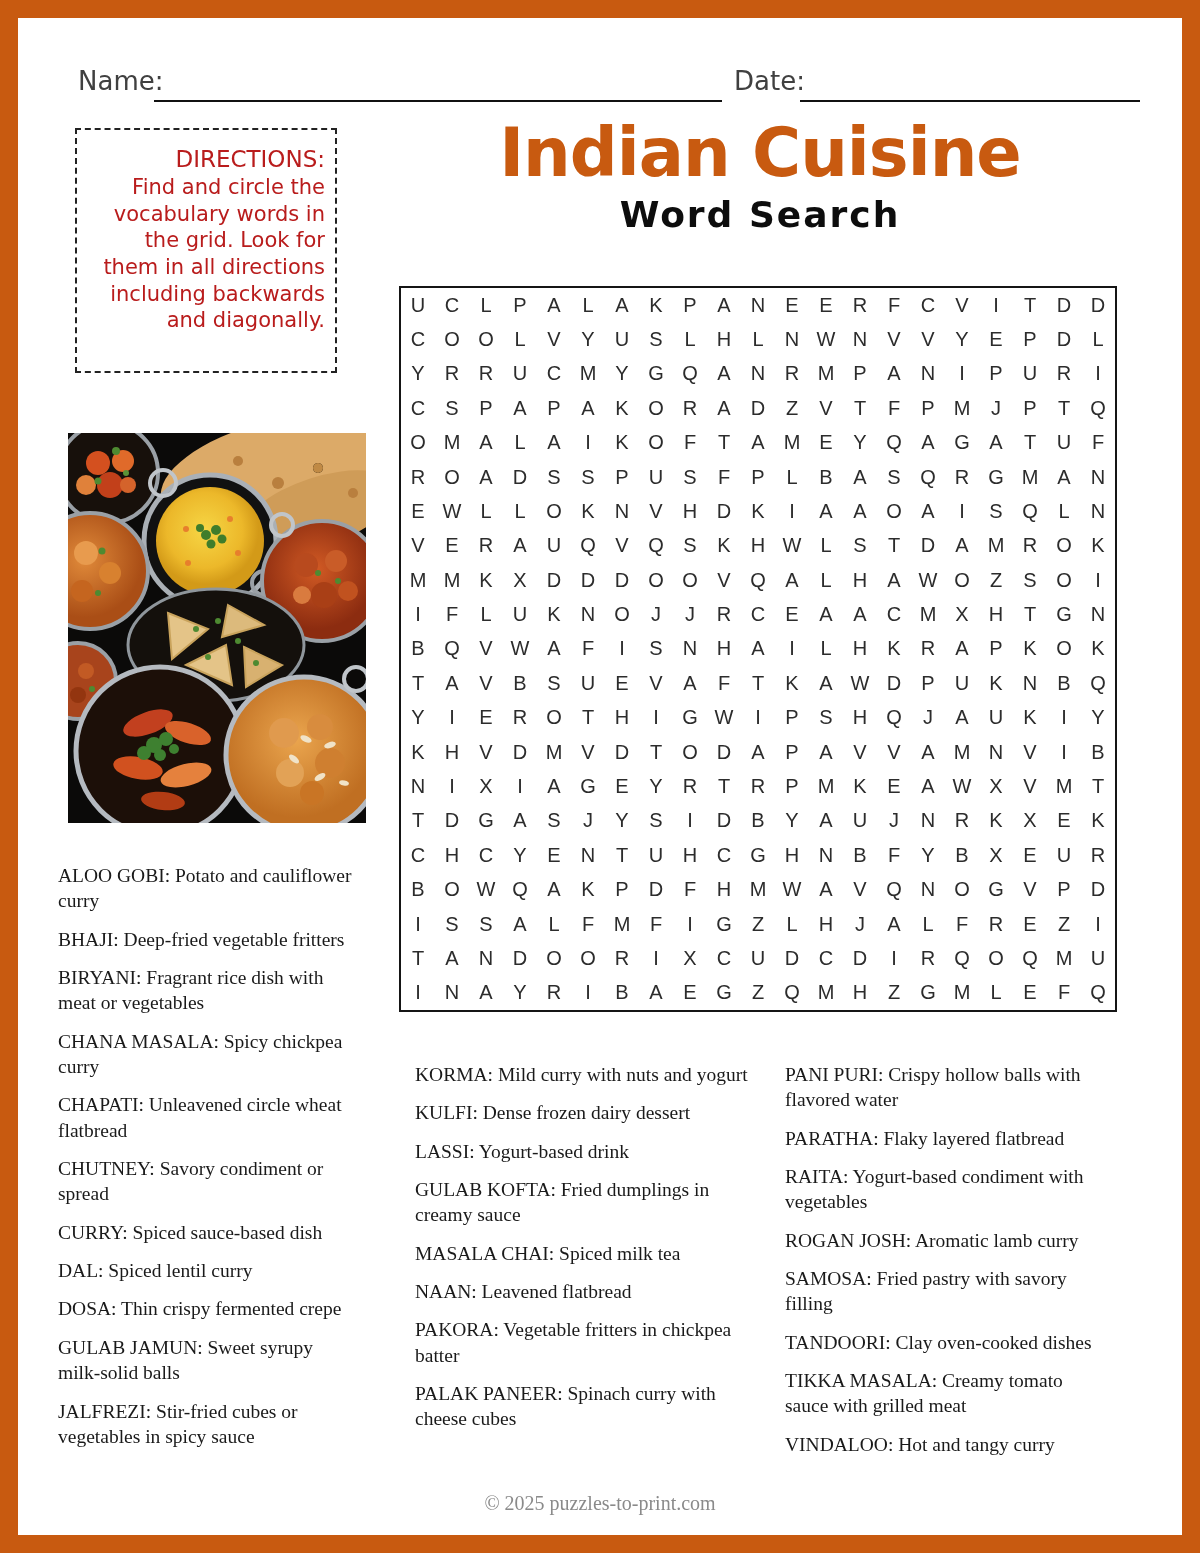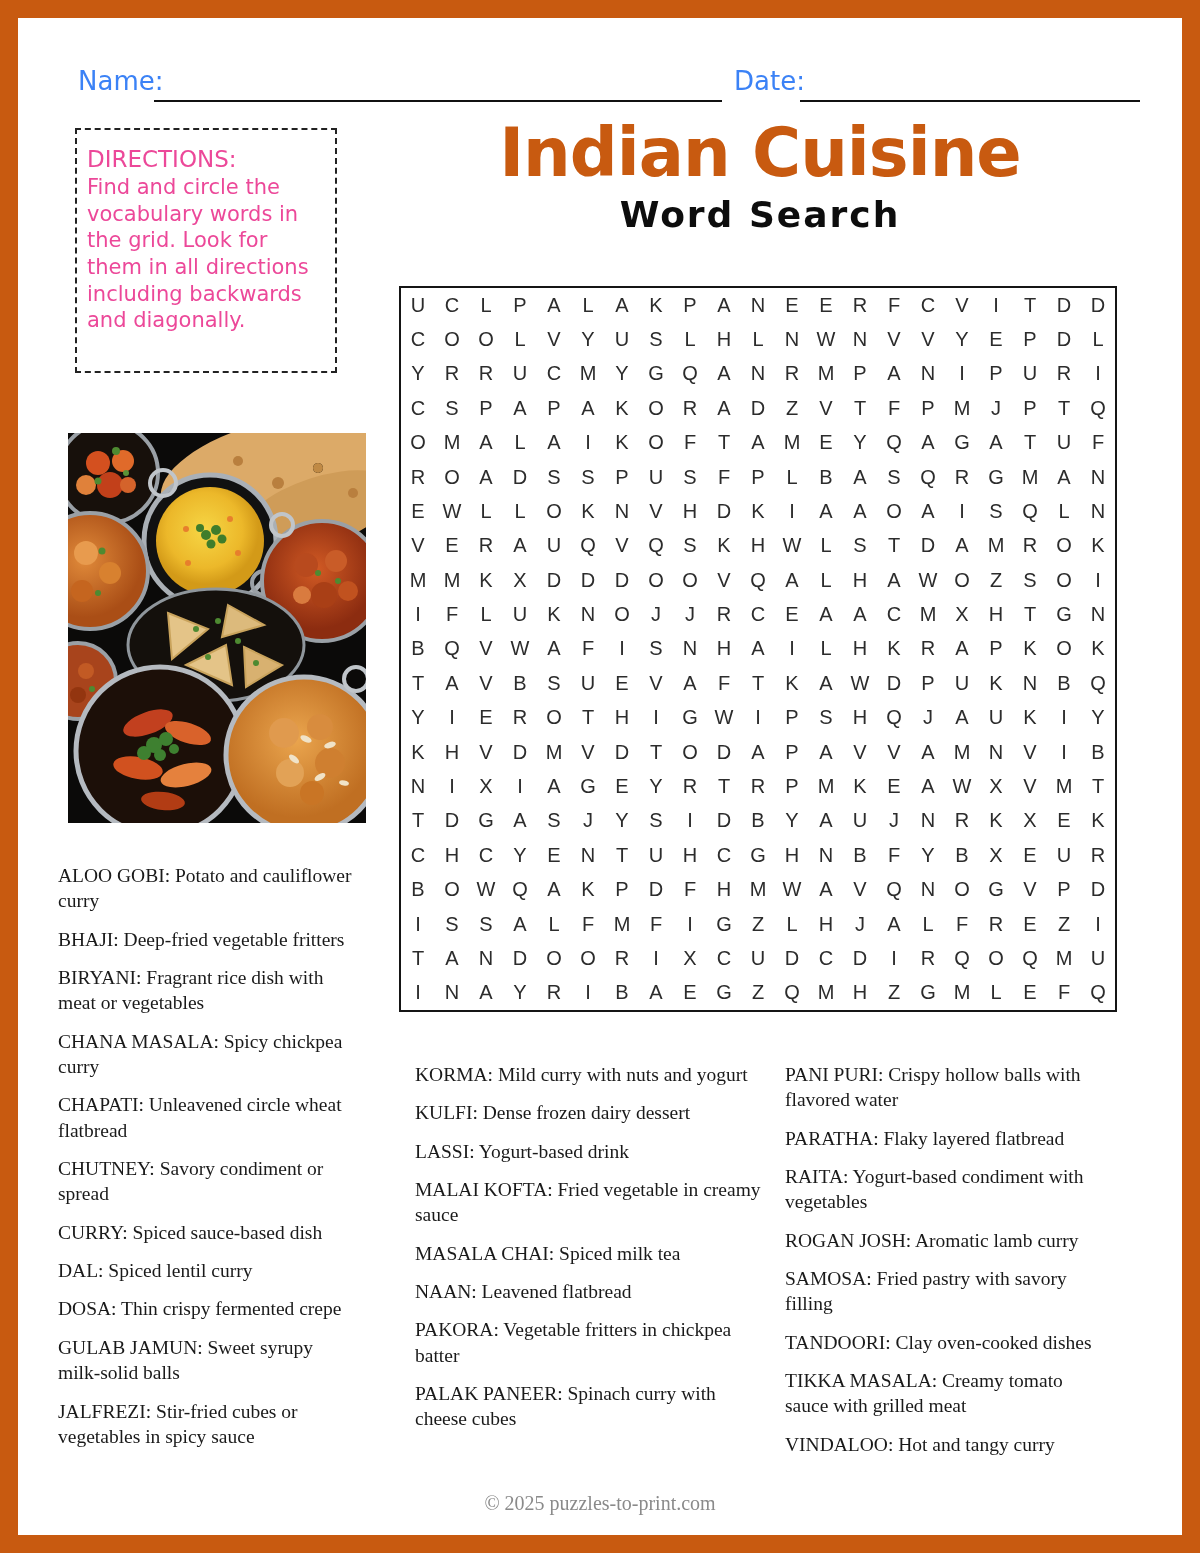--- a/index.html
+++ b/index.html
@@ -5,33 +5,33 @@
   :root{ --accent:#c85a10; --ink:#1a1a1a; }
   html,body{ margin:0; padding:0; background:#ffffff; }
   .page{
     position:relative; width:1200px; height:1553px; box-sizing:border-box;
     background:#ffffff; border:18px solid var(--accent); overflow:hidden;
     font-family:"Liberation Sans", sans-serif;
   }
   
   .hdr-label{
     position:absolute; font-family:"DejaVu Sans", sans-serif;
-    font-size:26px; color:#3b82f6; letter-spacing:0px;text-align:right;
+    font-size:26px; color:#404040; letter-spacing:0px;text-align:right;
   }
   .name-label{ left:60px; top:48px; }
   .date-label{ left:716px; top:48px; }
   .write-line{ position:absolute; border-bottom:2.5px solid #111; height:30px; }
   .name-line{ left:136px; top:52px; width:568px; }
   .date-line{ left:782px; top:52px; width:340px; }
 
   
   .directions{
     position:absolute; left:57px; top:110px; width:262px; min-height:245px;
     border:2.5px dashed #222; box-sizing:border-box; padding:12px 10px 14px;
-    text-align:left; font-family:"DejaVu Sans", sans-serif; color:#ec4899;
+    text-align:right; font-family:"DejaVu Sans", sans-serif; color:#b91c1c;
   }
   .directions-heading{ font-size:23px; margin:4px 0 2px; }
   .directions-body{ font-size:21px; line-height:1.27; margin:0; }
 
   
   .title-wrap{ position:absolute; left:382px; top:100px; width:720px; text-align:center; }
   .title-main{
     margin:0; font-family:"DejaVu Sans", sans-serif; font-weight:bold;
     font-size:67px; letter-spacing:-1px; color:var(--accent); line-height:1.05;
   }
@@ -681,21 +681,21 @@
       <p>CURRY: Spiced sauce-based dish</p>
       <p>DAL: Spiced lentil curry</p>
       <p>DOSA: Thin crispy fermented crepe</p>
       <p>GULAB JAMUN: Sweet syrupy milk-solid balls</p>
       <p>JALFREZI: Stir-fried cubes or vegetables in spicy sauce</p>
     </div>
   <div class="wl wl-middle">
       <p>KORMA: Mild curry with nuts and yogurt</p>
       <p>KULFI: Dense frozen dairy dessert</p>
       <p>LASSI: Yogurt-based drink</p>
-      <p>MALAI KOFTA: Fried vegetable in creamy sauce</p>
+      <p>GULAB KOFTA: Fried dumplings in creamy sauce</p>
       <p>MASALA CHAI: Spiced milk tea</p>
       <p>NAAN: Leavened flatbread</p>
       <p>PAKORA: Vegetable fritters in chickpea batter</p>
       <p>PALAK PANEER: Spinach curry with cheese cubes</p>
     </div>
   <div class="wl wl-right">
       <p>PANI PURI: Crispy hollow balls with flavored water</p>
       <p>PARATHA: Flaky layered flatbread</p>
       <p>RAITA: Yogurt-based condiment with vegetables</p>
       <p>ROGAN JOSH: Aromatic lamb curry</p>

